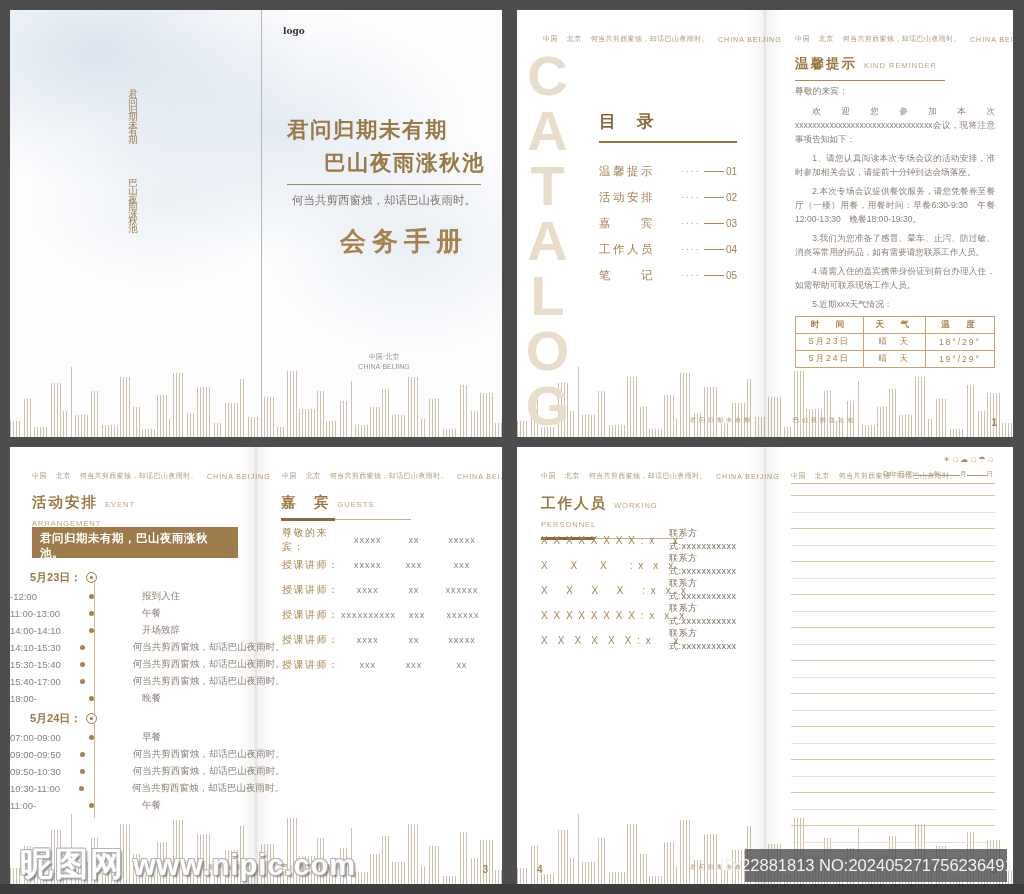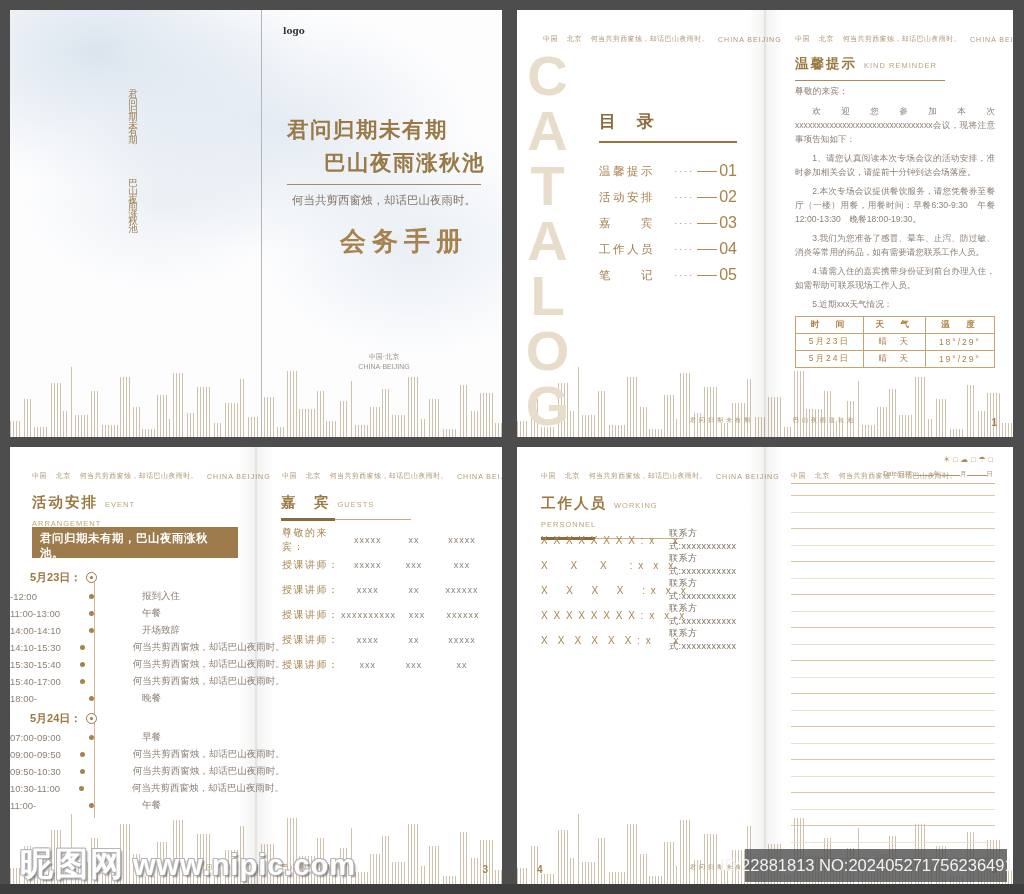--- a/index.html
+++ b/index.html
@@ -62,21 +62,21 @@
       font-weight:bold;font-size:56px;line-height:1;color:#e8ddca;letter-spacing:-8px;z-index:0;}
   .toc{position:absolute;left:82px;top:100px;width:138px;z-index:1;}
   .toc-title{font-size:17px;font-weight:bold;color:#8a6c3c;letter-spacing:8px;}
   .toc-underline{margin-top:8px;height:2px;background:#96763f;}
   .toc-list{margin-top:22px;}
   .toc-item{display:flex;align-items:center;height:12px;margin-bottom:14px;}
   .toc-label{font-size:11.5px;color:#a5824e;letter-spacing:2.5px;}
   .toc-lead{margin-left:auto;display:flex;align-items:center;}
   .toc-dots{font-size:9px;color:#b08a55;letter-spacing:2px;}
   .toc-dash{display:inline-block;width:20px;height:1px;background:#b08a55;margin:0 2px 0 3px;}
-  .toc-num{font-size:16px;color:#a5824e;}
+  .toc-num{font-size:10px;color:#a5824e;}
 
   
   .rem-rule{width:150px;height:1px;background:#b08a55;margin-top:7px;}
   .rem-body{position:absolute;left:30px;top:76px;width:200px;z-index:1;}
   .rem-salut{font-size:8.8px;color:#8d8176;margin-bottom:6px;}
   .rp{font-size:8.6px;line-height:14px;color:#8d8176;text-align:justify;
       text-indent:2em;margin:0 0 5px 0;}
   table.wx{border-collapse:collapse;width:200px;margin-top:5px;}
   table.wx th,table.wx td{border:1px solid #c9a36b;text-align:center;font-size:8.5px;
       color:#ab8145;height:14px;letter-spacing:2px;}
@@ -390,21 +390,21 @@
         <div class="bar" style="width: 6px; height: 18px;"></div>
         <div class="bar" style="width: 12px; height: 38px;"></div>
         <div class="bar" style="width: 15px; height: 8px;"></div>
         <div class="bar" style="width: 9px; height: 52px;"></div>
         <div class="bar" style="width: 7px; height: 26px;"></div>
         <div class="bar" style="width: 13px; height: 44px;"></div>
         <div class="bar" style="width: 10px; height: 14px;"></div>
       </div>
     <div class="foldshadow"></div>
 
-    <div class="page" style="left:0;width:246px;padding-left:16px;">
+    <div class="page" style="left:0;width:246px;">
       <div class="pagehead" style="left:22px;right:12px;">
         <span>中国</span>
         <span>北京</span>
         <span>何当共剪西窗烛，却话巴山夜雨时。</span>
         <span class="ph-en">CHINA BEIJING</span>
       </div>
       <div class="sec" style="left:22px;top:46px;width:142px;">
         <span class="zh">活动安排</span><span class="en">EVENT ARRANGEMENT</span>
         <div class="rule"></div>
       </div>

